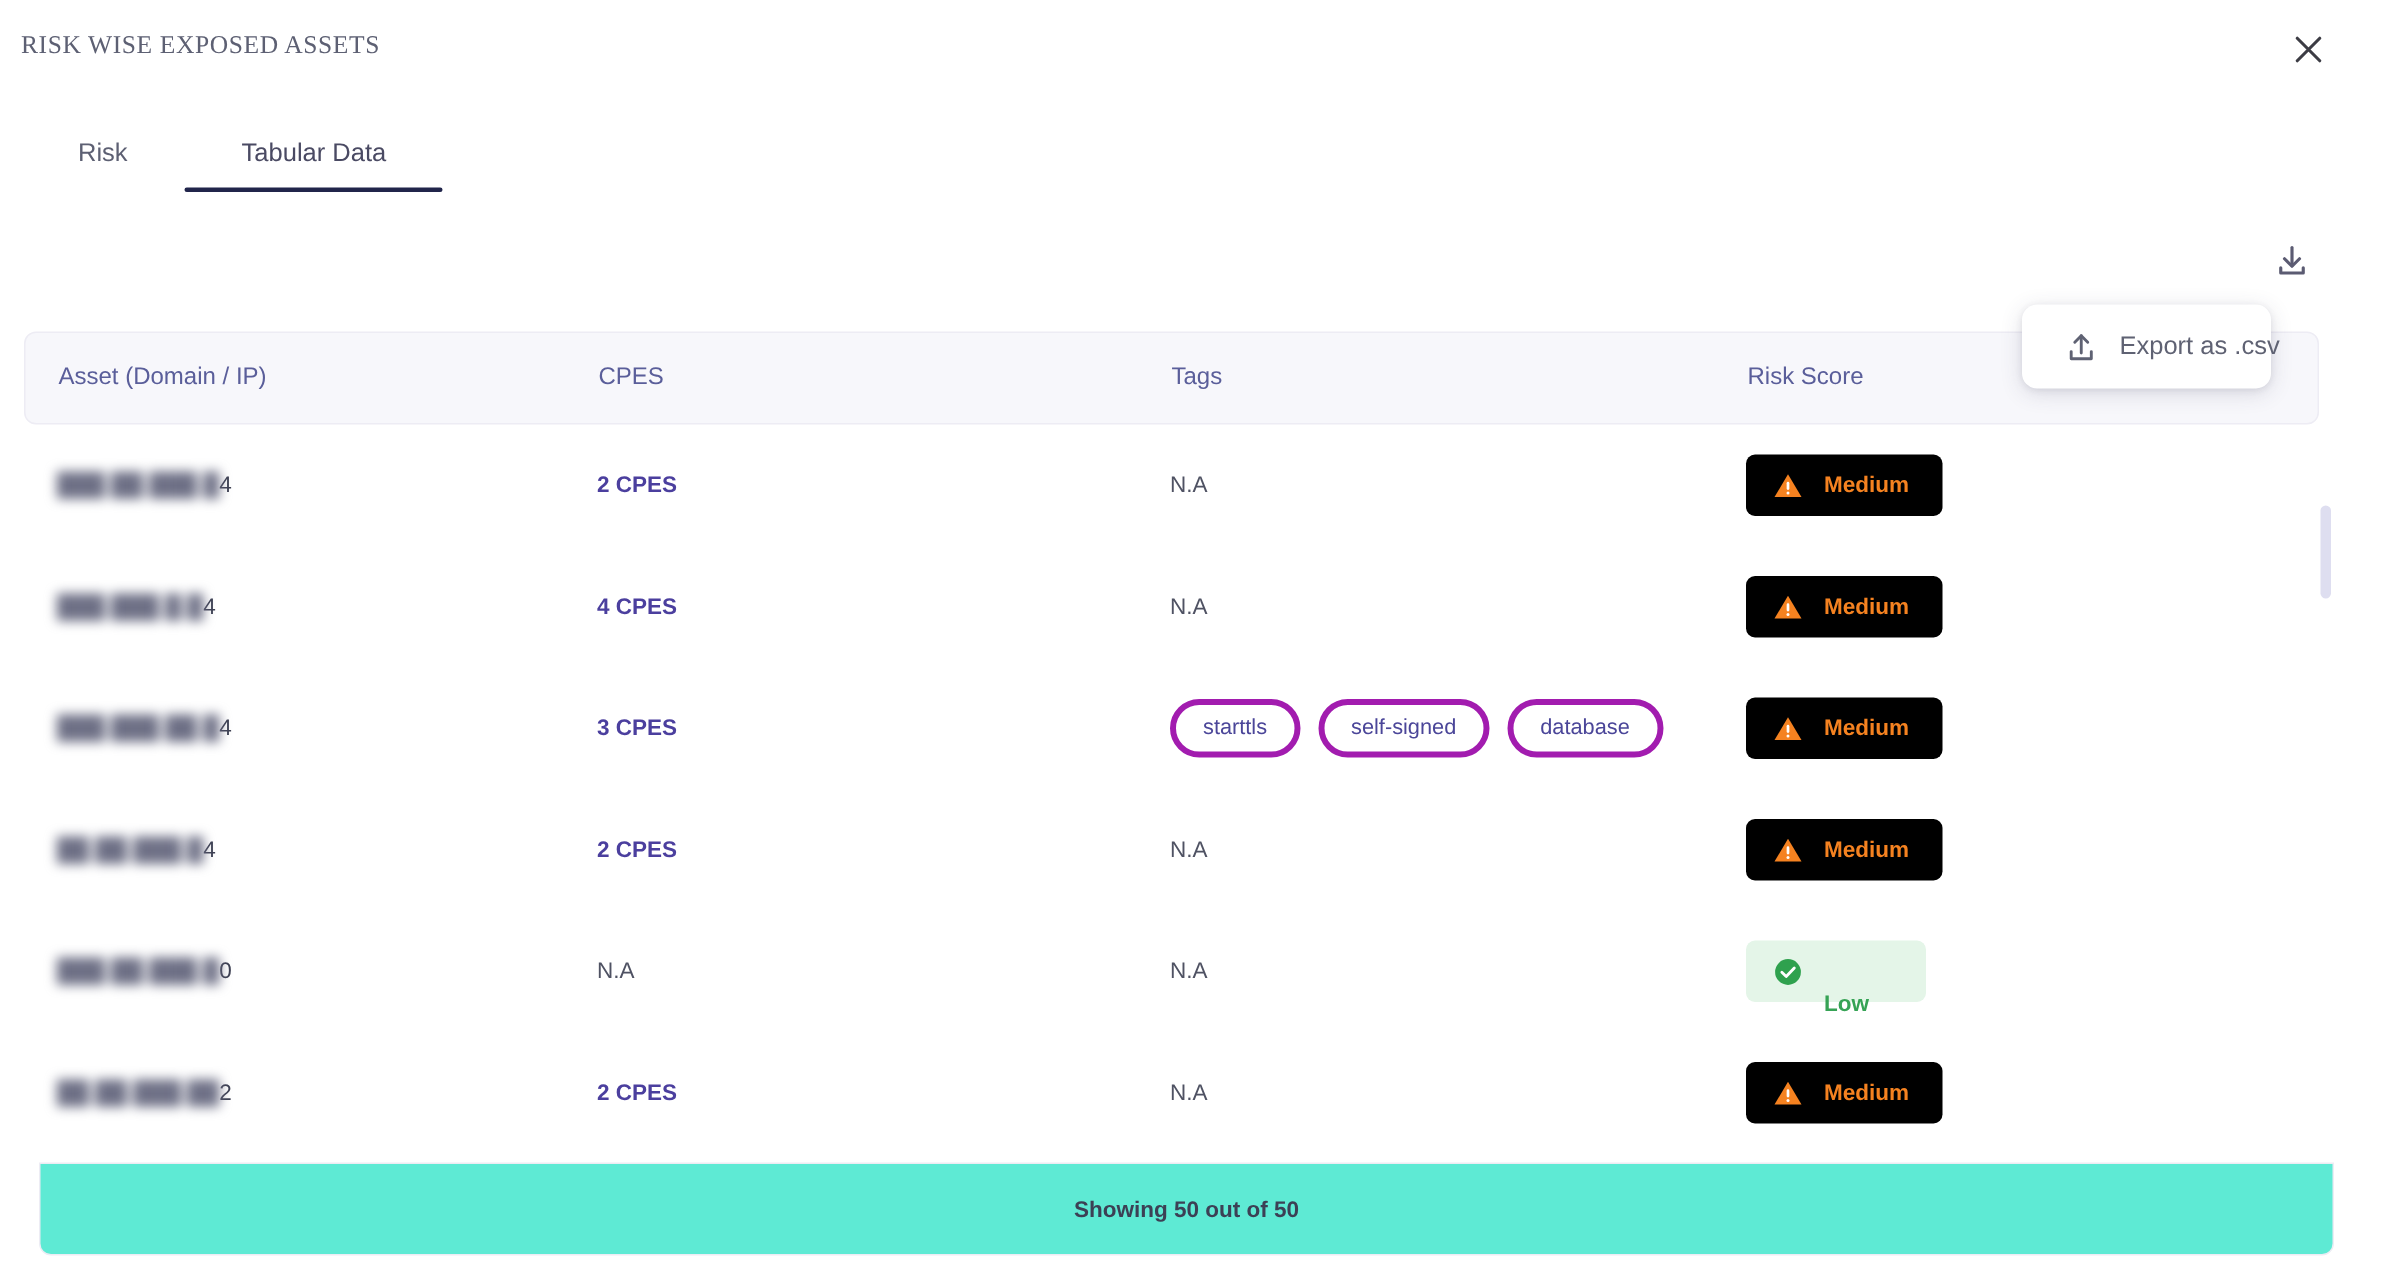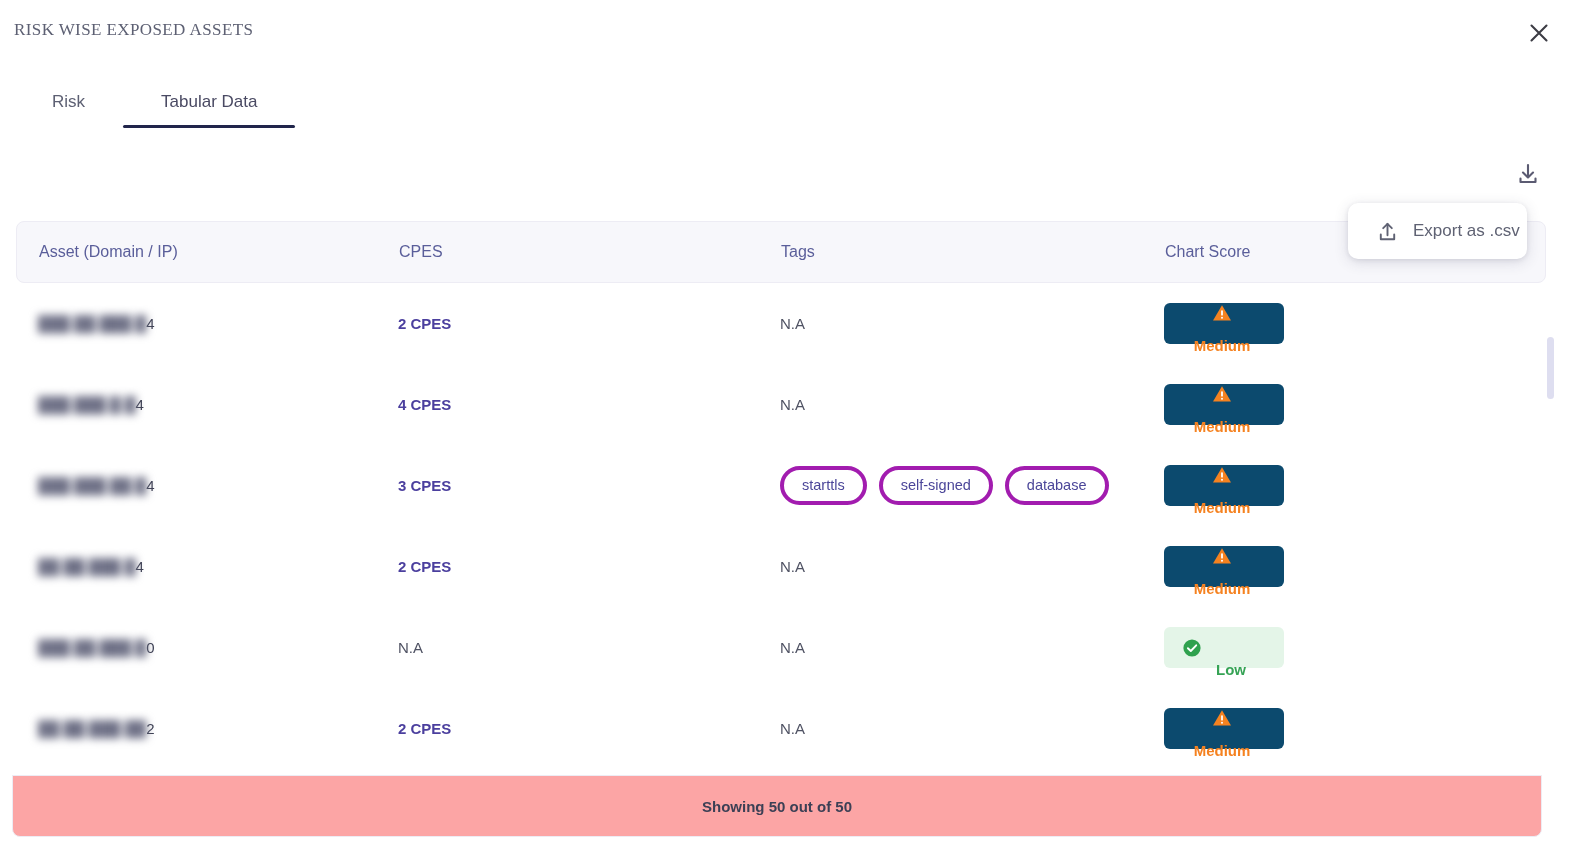--- a/index.html
+++ b/index.html
@@ -44,21 +44,21 @@
   }
 
   
   .download-btn{
     position:absolute; left:1512px; top:158px;
     width:32px; height:32px; cursor:pointer;
     display:flex; align-items:center; justify-content:center;
   }
   .export-menu{
     position:absolute; left:1348px; top:203px;
-    width:179px; height:56px;
+    width:166px; height:56px;
     background:#ffffff; border-radius:10px;
     box-shadow:0 3px 14px rgba(60,60,90,.17), 0 1px 4px rgba(60,60,90,.10);
     display:flex; align-items:center; gap:14px;
     padding:0 0 0 28px; cursor:pointer; z-index:30;
   }
   .export-menu .label{
     font-size:17px; color:#5f6273; white-space:nowrap;
   }
   .export-menu svg{ display:block; flex:0 0 auto; }
 
@@ -112,34 +112,34 @@
     font-size:14.5px; white-space:nowrap; cursor:pointer;
     background:#fff; line-height:1;
   }
 
   .badge{
     display:inline-flex; align-items:center; gap:14px;
     border-radius:6px; padding:0 22px 0 18px;
     height:41px; min-width:120px; cursor:default;
   }
   .badge .btext{ font-size:15px; font-weight:bold; white-space:nowrap; }
-  .badge.medium{ background:#0c4a6e;flex-direction:column; }
+  .badge.medium{ background:#000000; }
   .badge.medium .btext{ color:#f58220; }
   .badge.low{ background:#e4f5e8; }
   .badge.low .btext{ color:#36a355;margin-top:44px; }
   .badge svg{ display:block; flex:0 0 auto; }
 
   
   .tfoot{
-    position:absolute; left:12px; top:775px;
+    position:absolute; left:26px; top:775px;
     width:1530px; height:62px;
     border:1px solid #edecf4; border-top:1px solid #edecf4;
     border-radius:0 0 8px 8px;
     display:flex; align-items:center; justify-content:center;
-    background:#fca5a5;
+    background:#5eead4;
   }
   .tfoot .showing{
     font-size:15px; font-weight:bold; color:#3c4055; white-space:nowrap;
   }
 
   
   .scrollbar-track{
     position:absolute; left:1547px; top:290px;
     width:7px; height:470px; background:transparent;
   }
@@ -185,21 +185,21 @@
     </span>
     <span class="label">Export as .csv</span>
   </div>
 
   <div class="table-wrap">
 
     <div class="thead">
       <div class="th col-asset">Asset (Domain / IP)</div>
       <div class="th col-cpes">CPES</div>
       <div class="th col-tags">Tags</div>
-      <div class="th col-risk">Chart Score</div>
+      <div class="th col-risk">Risk Score</div>
     </div>
 
     <div class="tbody" id="tbody">
         <div class="row">
           <div class="cell col-asset">
             <span class="asset-text">
               <span class="asset-blur">███.██.███.█</span>
               <span>4</span>
             </span>
           </div>

